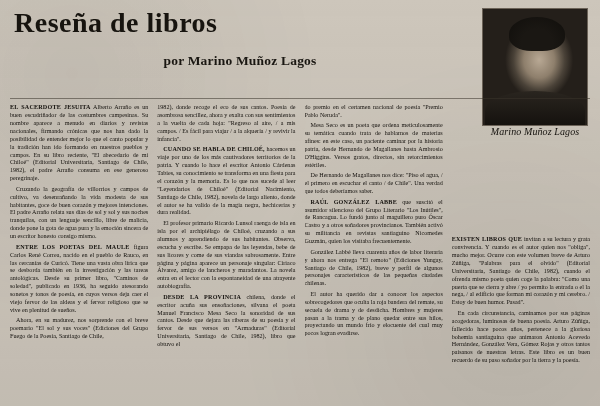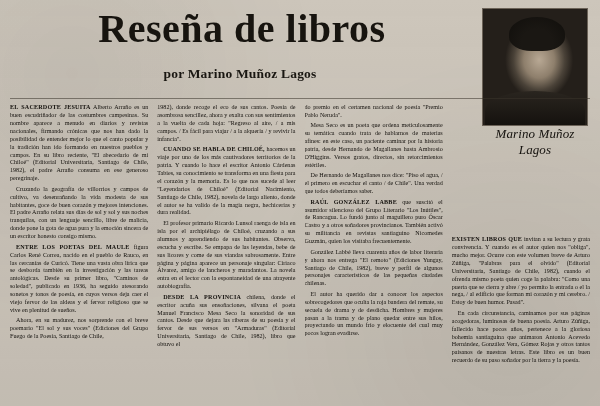--- a/index.html
+++ b/index.html
@@ -34,24 +34,24 @@
     mix-blend-mode: multiply;
   }
   .masthead {
     position: relative;
     height: 86px;
   }
   .title {
     font-family: "Liberation Serif", serif;
     font-weight: bold;
     font-style: normal;
-    font-size: 40px;
+    font-size: 28px;
     letter-spacing: 0.5px;
     color: #17140f;
-    text-align: center;
+    text-align: left;
     margin: 2px 0 16px 0;
     padding-left: 4px;
     padding-right: 120px;
     line-height: 1.05;
   }
   .byline {
     text-align: center;
     font-size: 13.5px;
     font-weight: bold;
     color: #1a1712;
@@ -93,21 +93,21 @@
     height: 34px;
     background: linear-gradient(180deg, #2a251f, #15120e);
     border-radius: 60% 60% 0 0 / 70% 70% 0 0;
   }
   .caption {
     position: absolute;
     right: 2px;
     top: 118px;
     width: 106px;
     text-align: center;
-    font-size: 13px;
+    font-size: 10px;
     font-style: italic;
     color: #15120e;
     letter-spacing: 0.1px;
   }
   .rule {
     border: none;
     border-top: 1px solid #3a342b;
     margin: 4px 0 5px 0;
     opacity: 0.55;
   }

